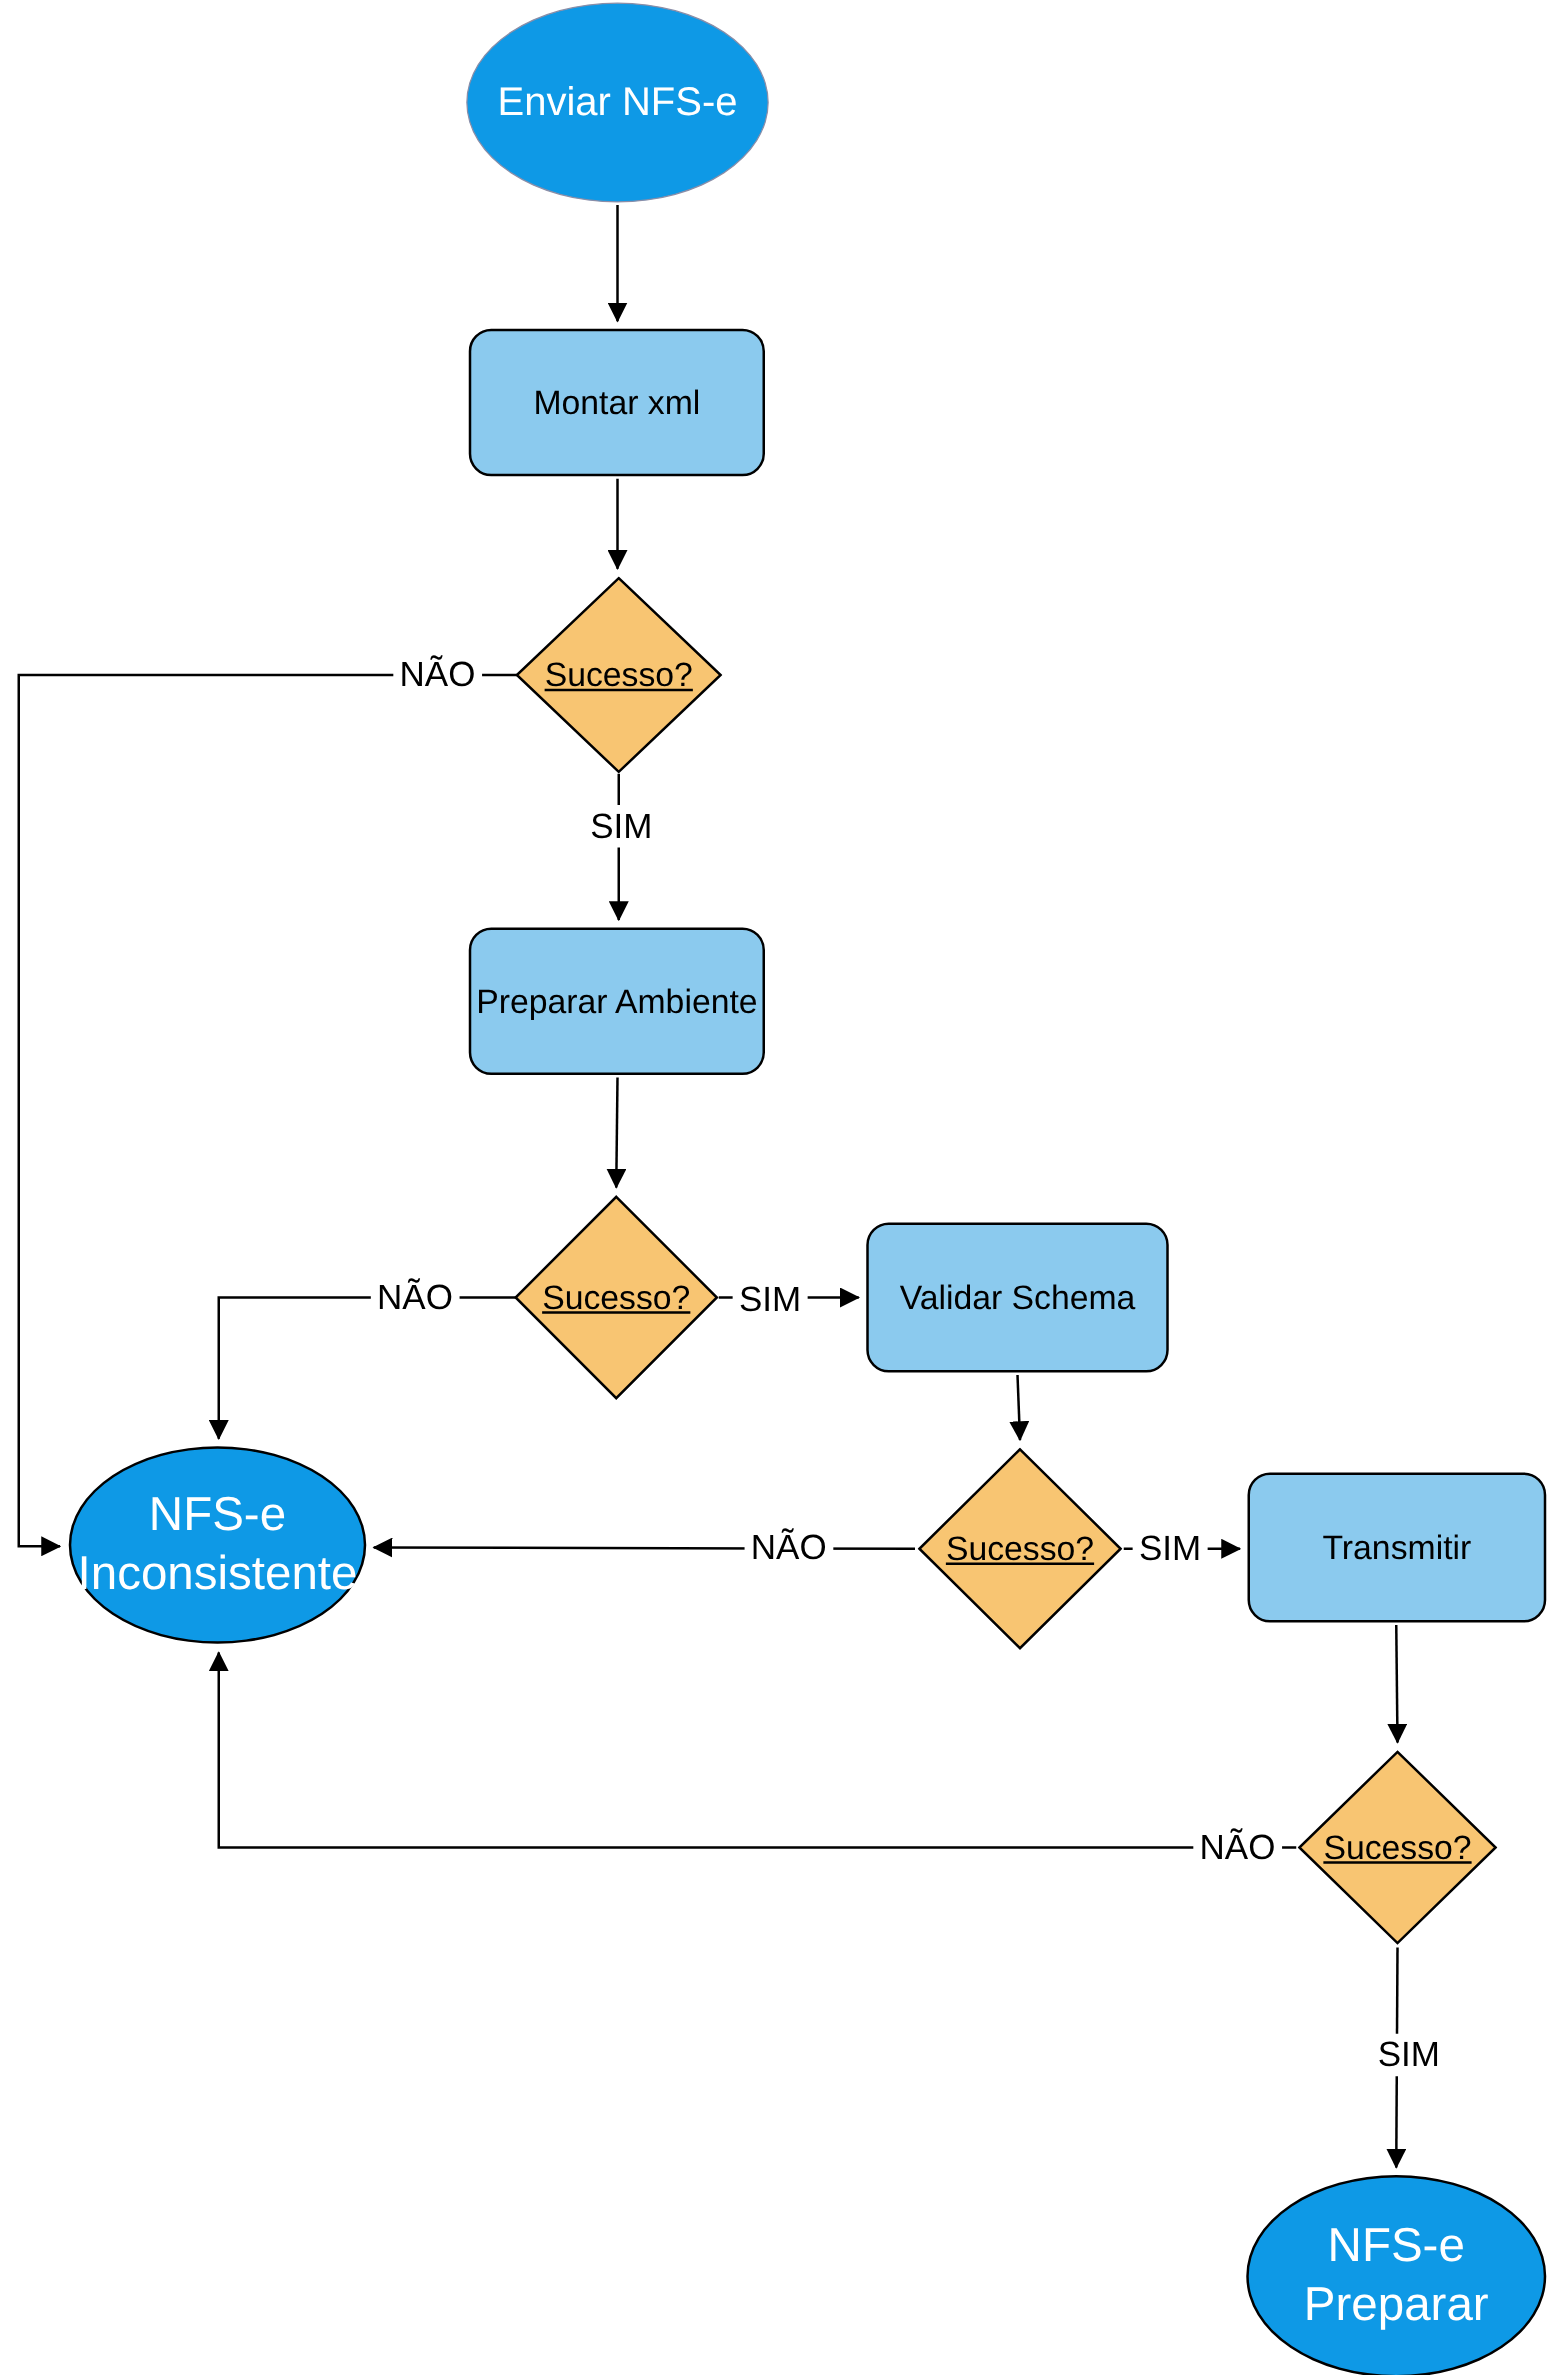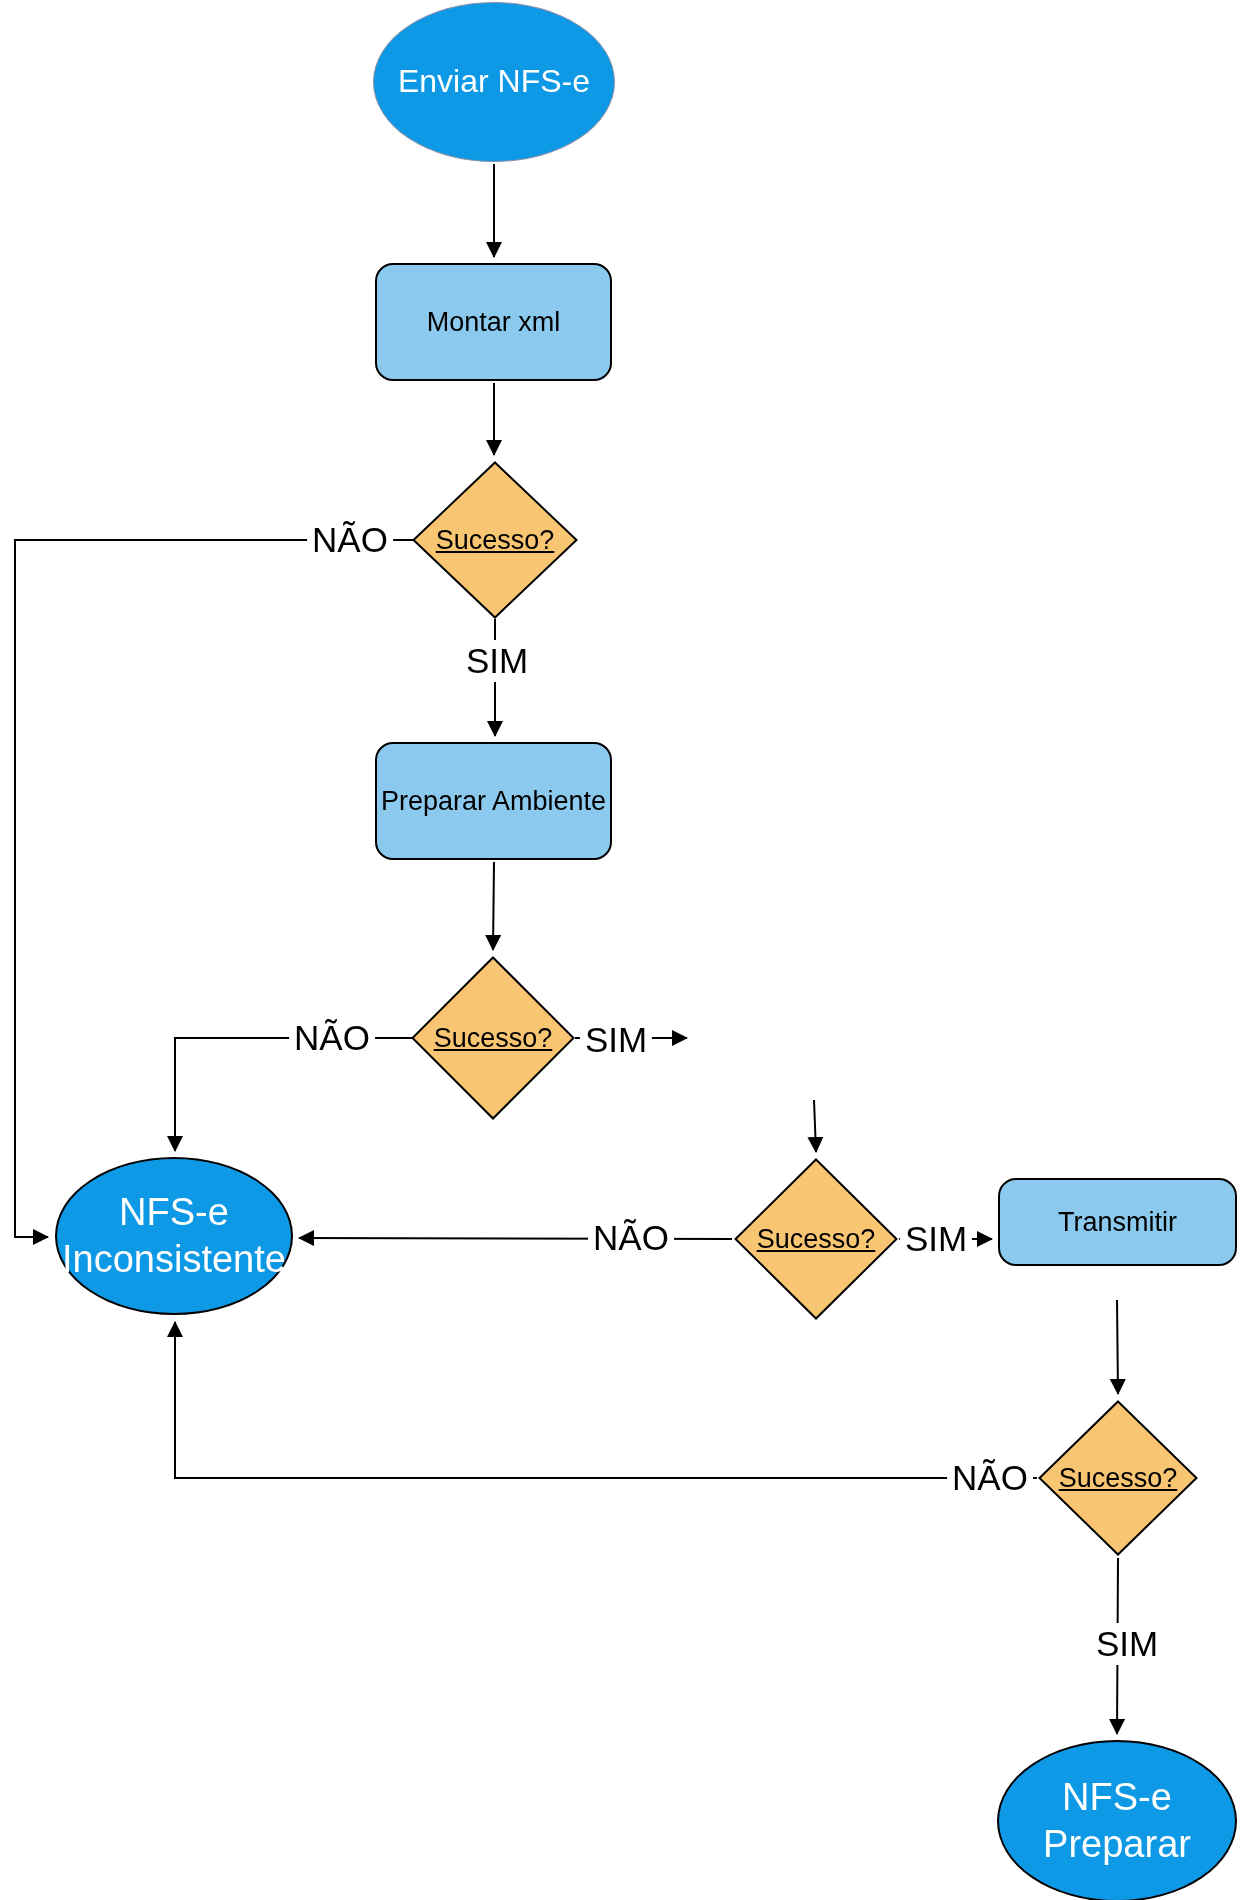--- a/index.html
+++ b/index.html
@@ -35,21 +35,21 @@
     stroke-width: 2;
     fill: none;
   }
   svg.connectors .arrowhead-shape { fill: var(--stroke); }
 
   .edge-label {
     position: absolute;
     transform: translate(-50%, -50%);
     background: var(--background);
     color: var(--text-dark);
-    font-size: 35px;
+    font-size: 28px;
     padding: 1px 5px;
     z-index: 2;
     white-space: nowrap;
   }
 
   .node {
     position: absolute;
     display: flex;
     align-items: center;
     justify-content: center;
@@ -151,29 +151,32 @@
     <span>Preparar Ambiente</span>
   </div>
 
   <div class="diamond-wrap" style="left:411px; top:956px; width:164px; height:164px;">
     <svg width="164" height="164" viewBox="0 0 164 164">
       <polygon points="82,1.5 162.5,82 82,162.5 1.5,82"></polygon>
     </svg>
     <span class="diamond-label">Sucesso?</span>
   </div>
 
+  <div class="node process" style="left:693px; top:978px; width:242px; height:120px;">
+    <span>Validar Schema</span>
+  </div>
 
   <div class="diamond-wrap" style="left:734px; top:1158px; width:164px; height:162px;">
     <svg width="164" height="162" viewBox="0 0 164 162">
       <polygon points="82,1.5 162.5,81 82,160.5 1.5,81"></polygon>
     </svg>
     <span class="diamond-label">Sucesso?</span>
   </div>
 
-  <div class="node process" style="left:998px; top:1178px; width:239px; height:88px;">
+  <div class="node process" style="left:998px; top:1178px; width:239px; height:120px;">
     <span>Transmitir</span>
   </div>
 
   <div class="node terminal" style="left:55px; top:1157px; width:238px; height:158px;">
     <span>NFS-e</span>
     <span>Inconsistente</span>
   </div>
 
   <div class="diamond-wrap" style="left:1038px; top:1400px; width:160px; height:156px;">
     <svg width="160" height="156" viewBox="0 0 160 156">

